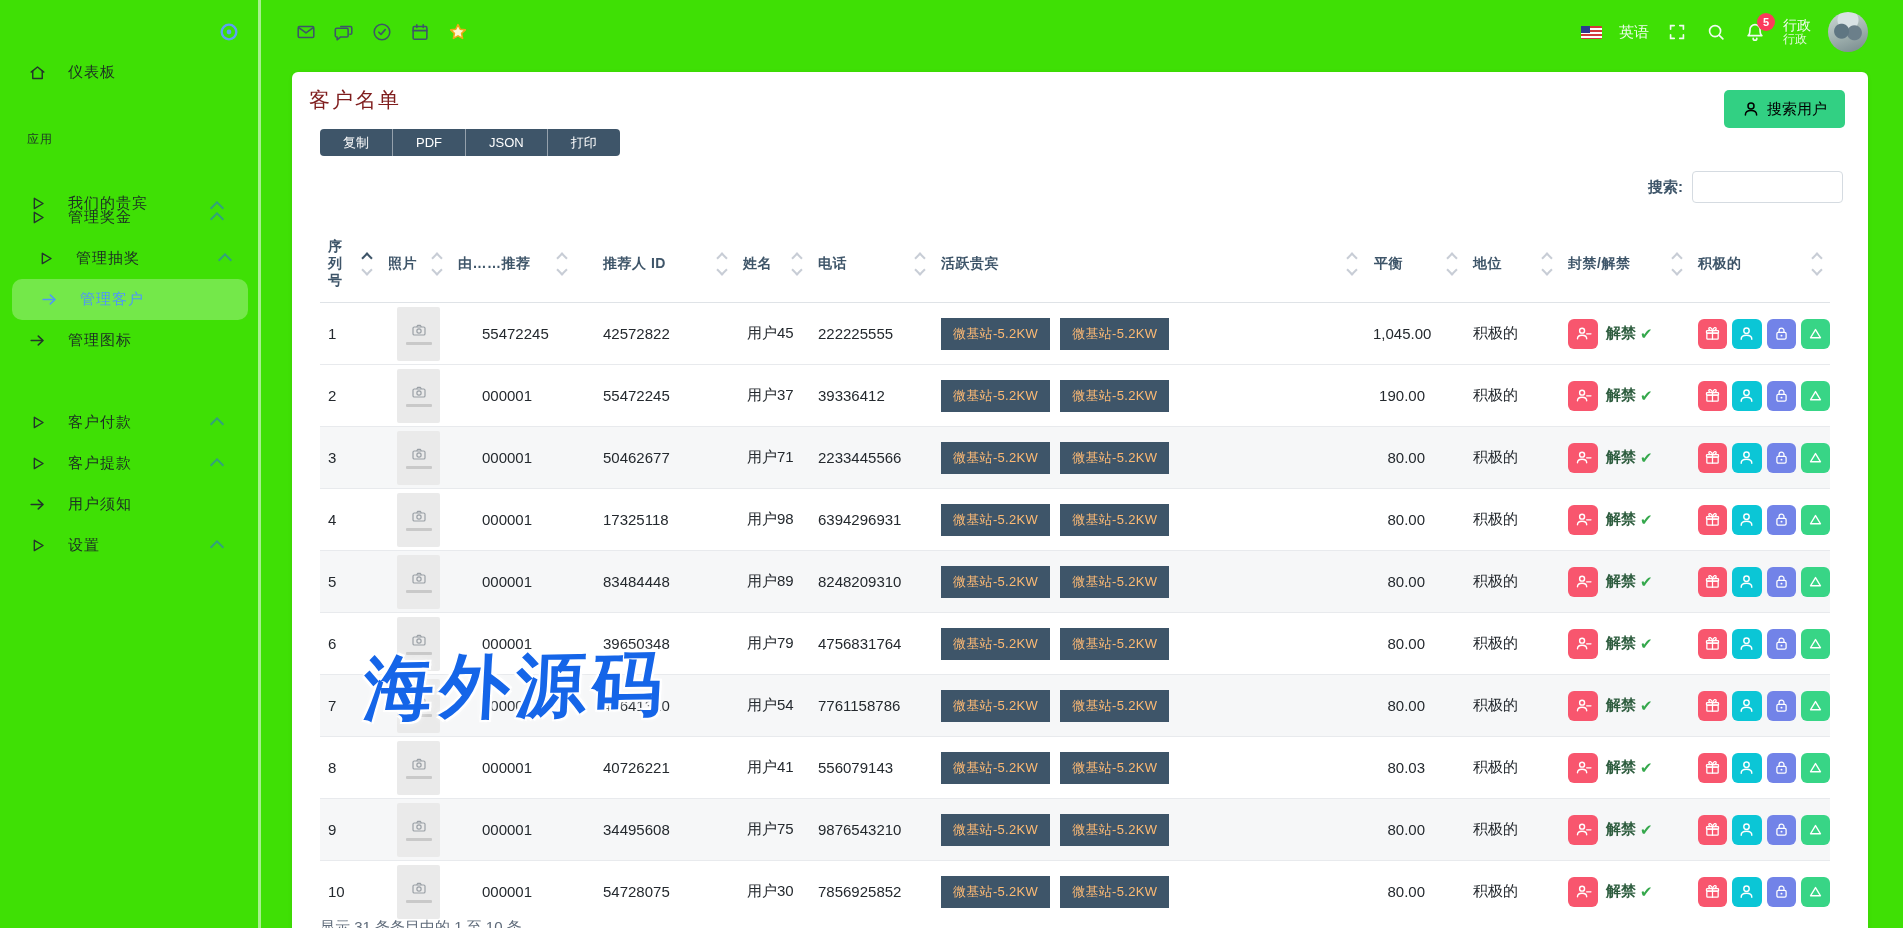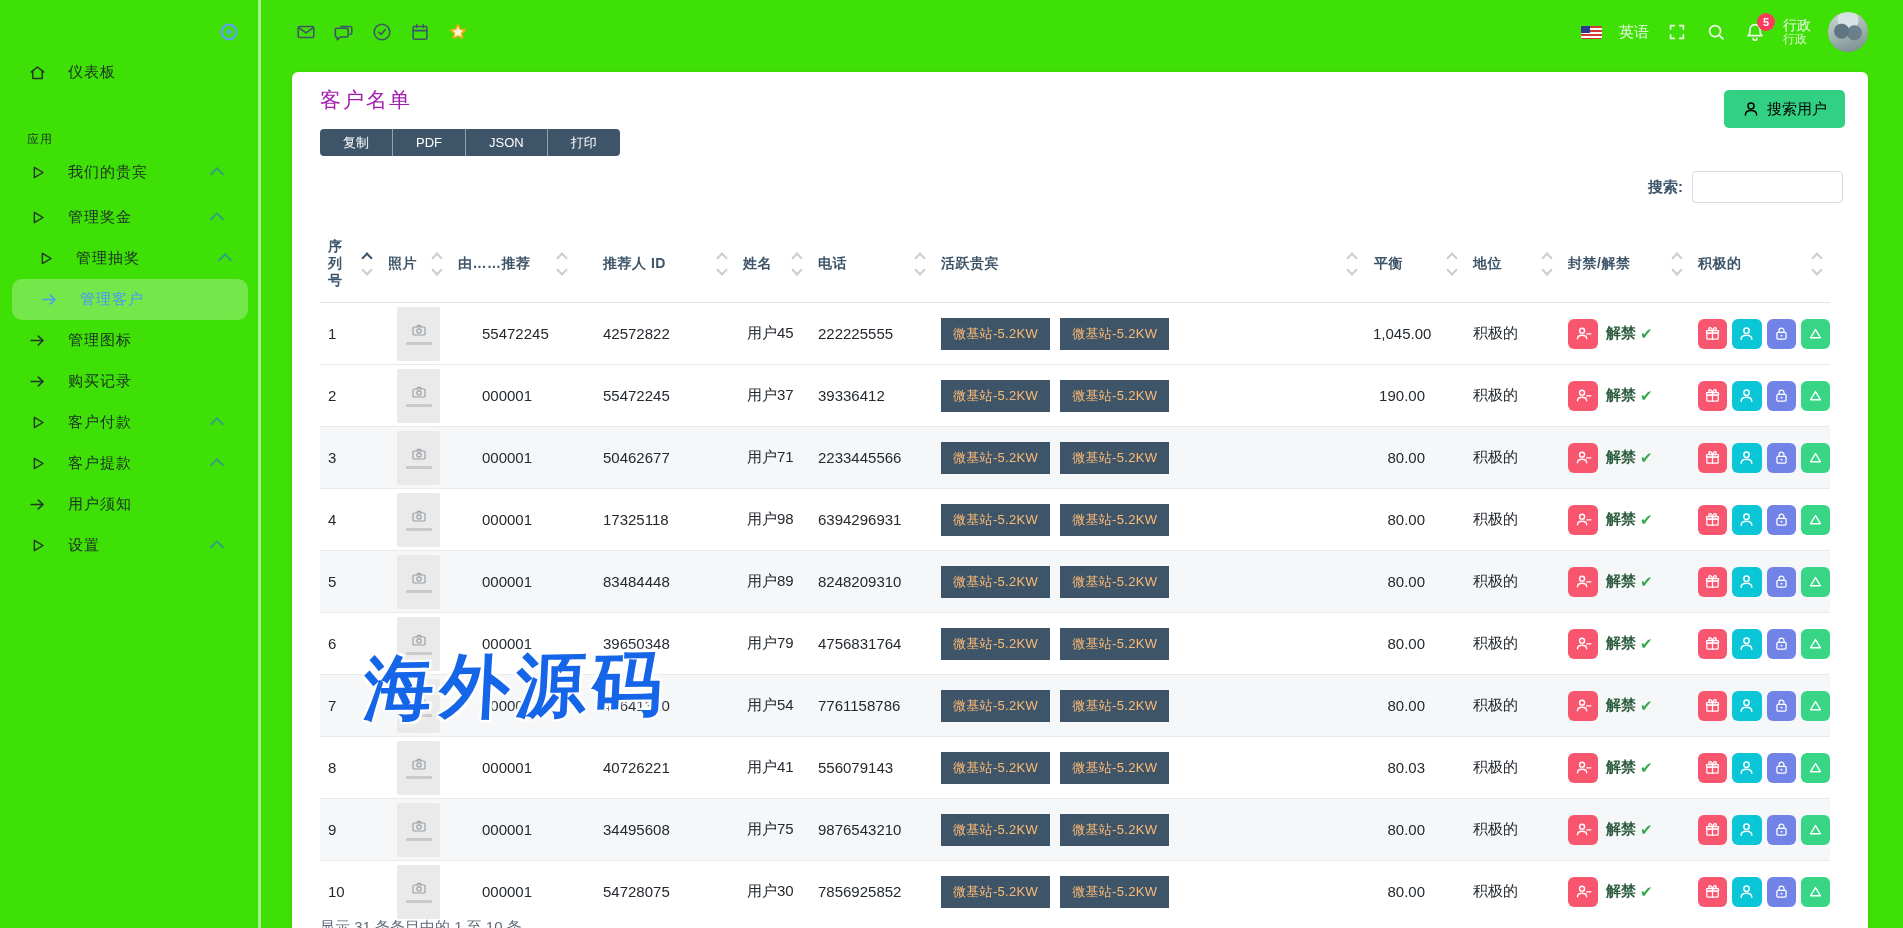--- a/index.html
+++ b/index.html
@@ -33,21 +33,21 @@
   .role .r2{font-size:12px;opacity:.9;}
   .avatar{width:40px;height:40px;border-radius:50%;cursor:pointer;
     background:
       radial-gradient(circle at 34% 48%, #5f7682 7px, transparent 8px),
       radial-gradient(circle at 66% 52%, #6b7f8a 7px, transparent 8px),
       radial-gradient(circle at 50% 20%, #d8e2e4 10px, transparent 11px),
       linear-gradient(160deg,#cfd8d6 0%,#9fb0ae 55%,#75888b 100%);}
 
   
   .card{position:absolute;left:292px;top:72px;width:1576px;height:1000px;background:#fff;border-radius:6px;box-shadow:0 1px 4px rgba(0,0,0,.08);}
-  .card-title{position:absolute;left:28px;top:14px;font-family:"DejaVu Serif","Liberation Serif",serif;font-size:21px;color:#a21caf;letter-spacing:2px;}
+  .card-title{position:absolute;left:17px;top:14px;font-family:"DejaVu Serif","Liberation Serif",serif;font-size:21px;color:#7f1d1d;letter-spacing:2px;}
   .exports{position:absolute;left:28px;top:57px;display:flex;}
   .exp-btn{height:27px;background:#3e5569;color:#fff;font-size:13px;font-family:"Liberation Sans",sans-serif;border:none;padding:0 23px;cursor:pointer;border-right:1px solid rgba(255,255,255,.45);}
   .exp-btn:first-child{border-radius:4px 0 0 4px;}
   .exp-btn:last-child{border-radius:0 4px 4px 0;border-right:none;}
   .search-user{position:absolute;right:23px;top:18px;height:38px;display:flex;align-items:center;gap:7px;background:#32d083;color:#000000;border:none;border-radius:5px;font-size:15px;padding:0 18px;cursor:pointer;}
   .search-user svg{width:18px;height:18px;}
   .search-row{position:absolute;right:25px;top:99px;display:flex;align-items:center;}
   .search-lbl{font-size:15px;color:#3e5569;font-weight:bold;margin-right:9px;}
   .search-input{width:151px;height:32px;box-sizing:border-box;border:1px solid #d5dbe1;border-radius:4px;padding:0 8px;font-size:14px;outline:none;}
 
@@ -108,21 +108,21 @@
     <div class="side-item" style="top:52px;">
       <svg class="mi" viewBox="0 0 24 24" fill="none" stroke="currentColor" stroke-width="1.8" stroke-linecap="round" stroke-linejoin="round">
           <path d="M4 11.5 12 5l8 6.5"></path>
           <path d="M6 10v9.5h12V10"></path>
         </svg>
       <span class="lbl">仪表板</span>
     </div>
 
     <div class="side-section" style="top:131px;">应用</div>
 
-    <div class="side-item" style="top:152px;">
+    <div class="side-item" style="top:172px;align-items:flex-end;">
       <svg class="mi" viewBox="0 0 24 24" fill="none" stroke="currentColor" stroke-width="1.8" stroke-linejoin="round">
           <path d="M8 5.5v13l11-6.5z"></path>
         </svg>
       <span class="lbl">我们的贵宾</span>
       <span class="caret"></span>
     </div>
     <div class="side-item" style="top:197px;">
       <svg class="mi" viewBox="0 0 24 24" fill="none" stroke="currentColor" stroke-width="1.8" stroke-linejoin="round">
           <path d="M8 5.5v13l11-6.5z"></path>
         </svg>
@@ -142,27 +142,20 @@
           <path d="m13 6.5 6 5.5-6 5.5"></path>
         </svg>
       <span class="lbl">管理客户</span>
     </div>
     <div class="side-item" style="top:320px;">
       <svg class="mi" viewBox="0 0 24 24" fill="none" stroke="currentColor" stroke-width="2" stroke-linecap="round" stroke-linejoin="round">
           <path d="M4 12h14"></path>
           <path d="m13 6.5 6 5.5-6 5.5"></path>
         </svg>
       <span class="lbl">管理图标</span>
-    </div>
-    <div class="side-item" style="top:361px;">
-      <svg class="mi" viewBox="0 0 24 24" fill="none" stroke="currentColor" stroke-width="2" stroke-linecap="round" stroke-linejoin="round">
-          <path d="M4 12h14"></path>
-          <path d="m13 6.5 6 5.5-6 5.5"></path>
-        </svg>
-      <span class="lbl">购买记录</span>
     </div>
     <div class="side-item" style="top:402px;">
       <svg class="mi" viewBox="0 0 24 24" fill="none" stroke="currentColor" stroke-width="1.8" stroke-linejoin="round">
           <path d="M8 5.5v13l11-6.5z"></path>
         </svg>
       <span class="lbl">客户付款</span>
       <span class="caret"></span>
     </div>
     <div class="side-item" style="top:443px;">
       <svg class="mi" viewBox="0 0 24 24" fill="none" stroke="currentColor" stroke-width="1.8" stroke-linejoin="round">

